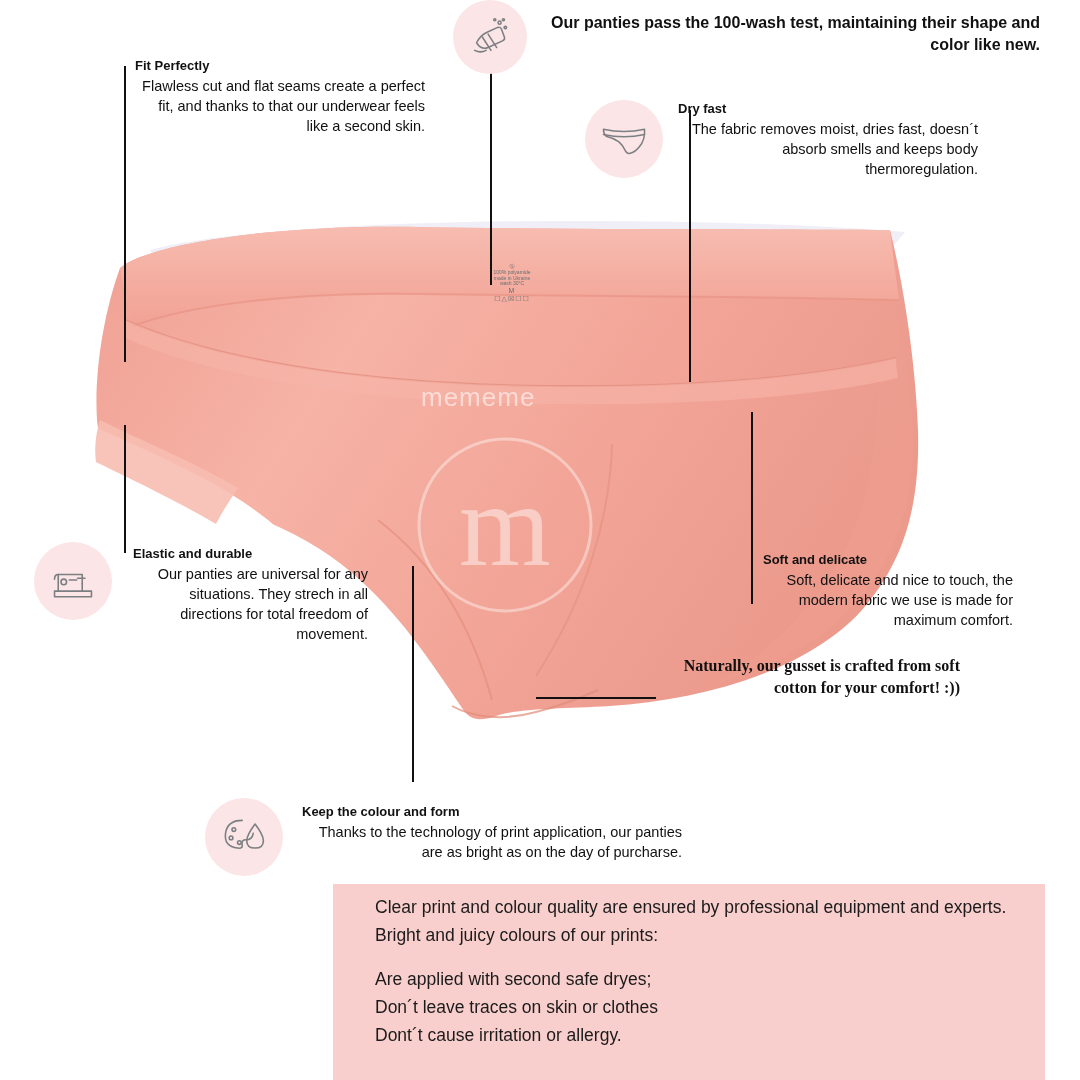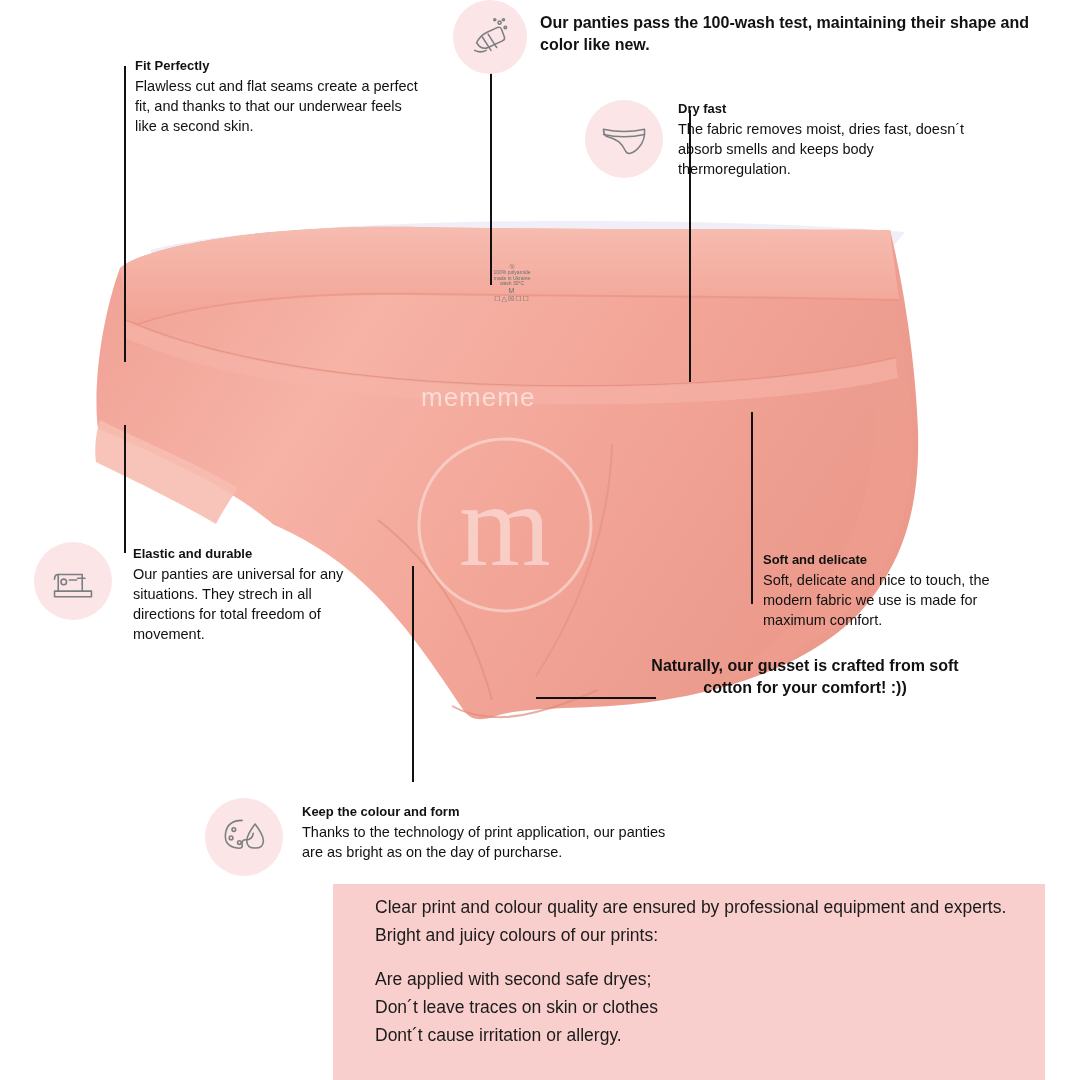--- a/index.html
+++ b/index.html
@@ -37,28 +37,30 @@
     font-weight: bold;
     color: #111111;
     margin: 0 0 2px 0;
     line-height: 1.25;
   }
   .callout .body {
     font-size: 14.5px;
     color: #111111;
     line-height: 1.38;
     margin: 0;
+    text-align: right;
   }
   .callout.bold-body .body {
     font-size: 16px;
     font-weight: bold;
     line-height: 1.35;
   }
   .callout.centered {
     text-align: center;
+    font-family: Liberation Serif, serif;
   }
 
   
   .bubble {
     position: absolute;
     border-radius: 50%;
     background: #fbe5e6;
     display: flex;
     align-items: center;
     justify-content: center;

